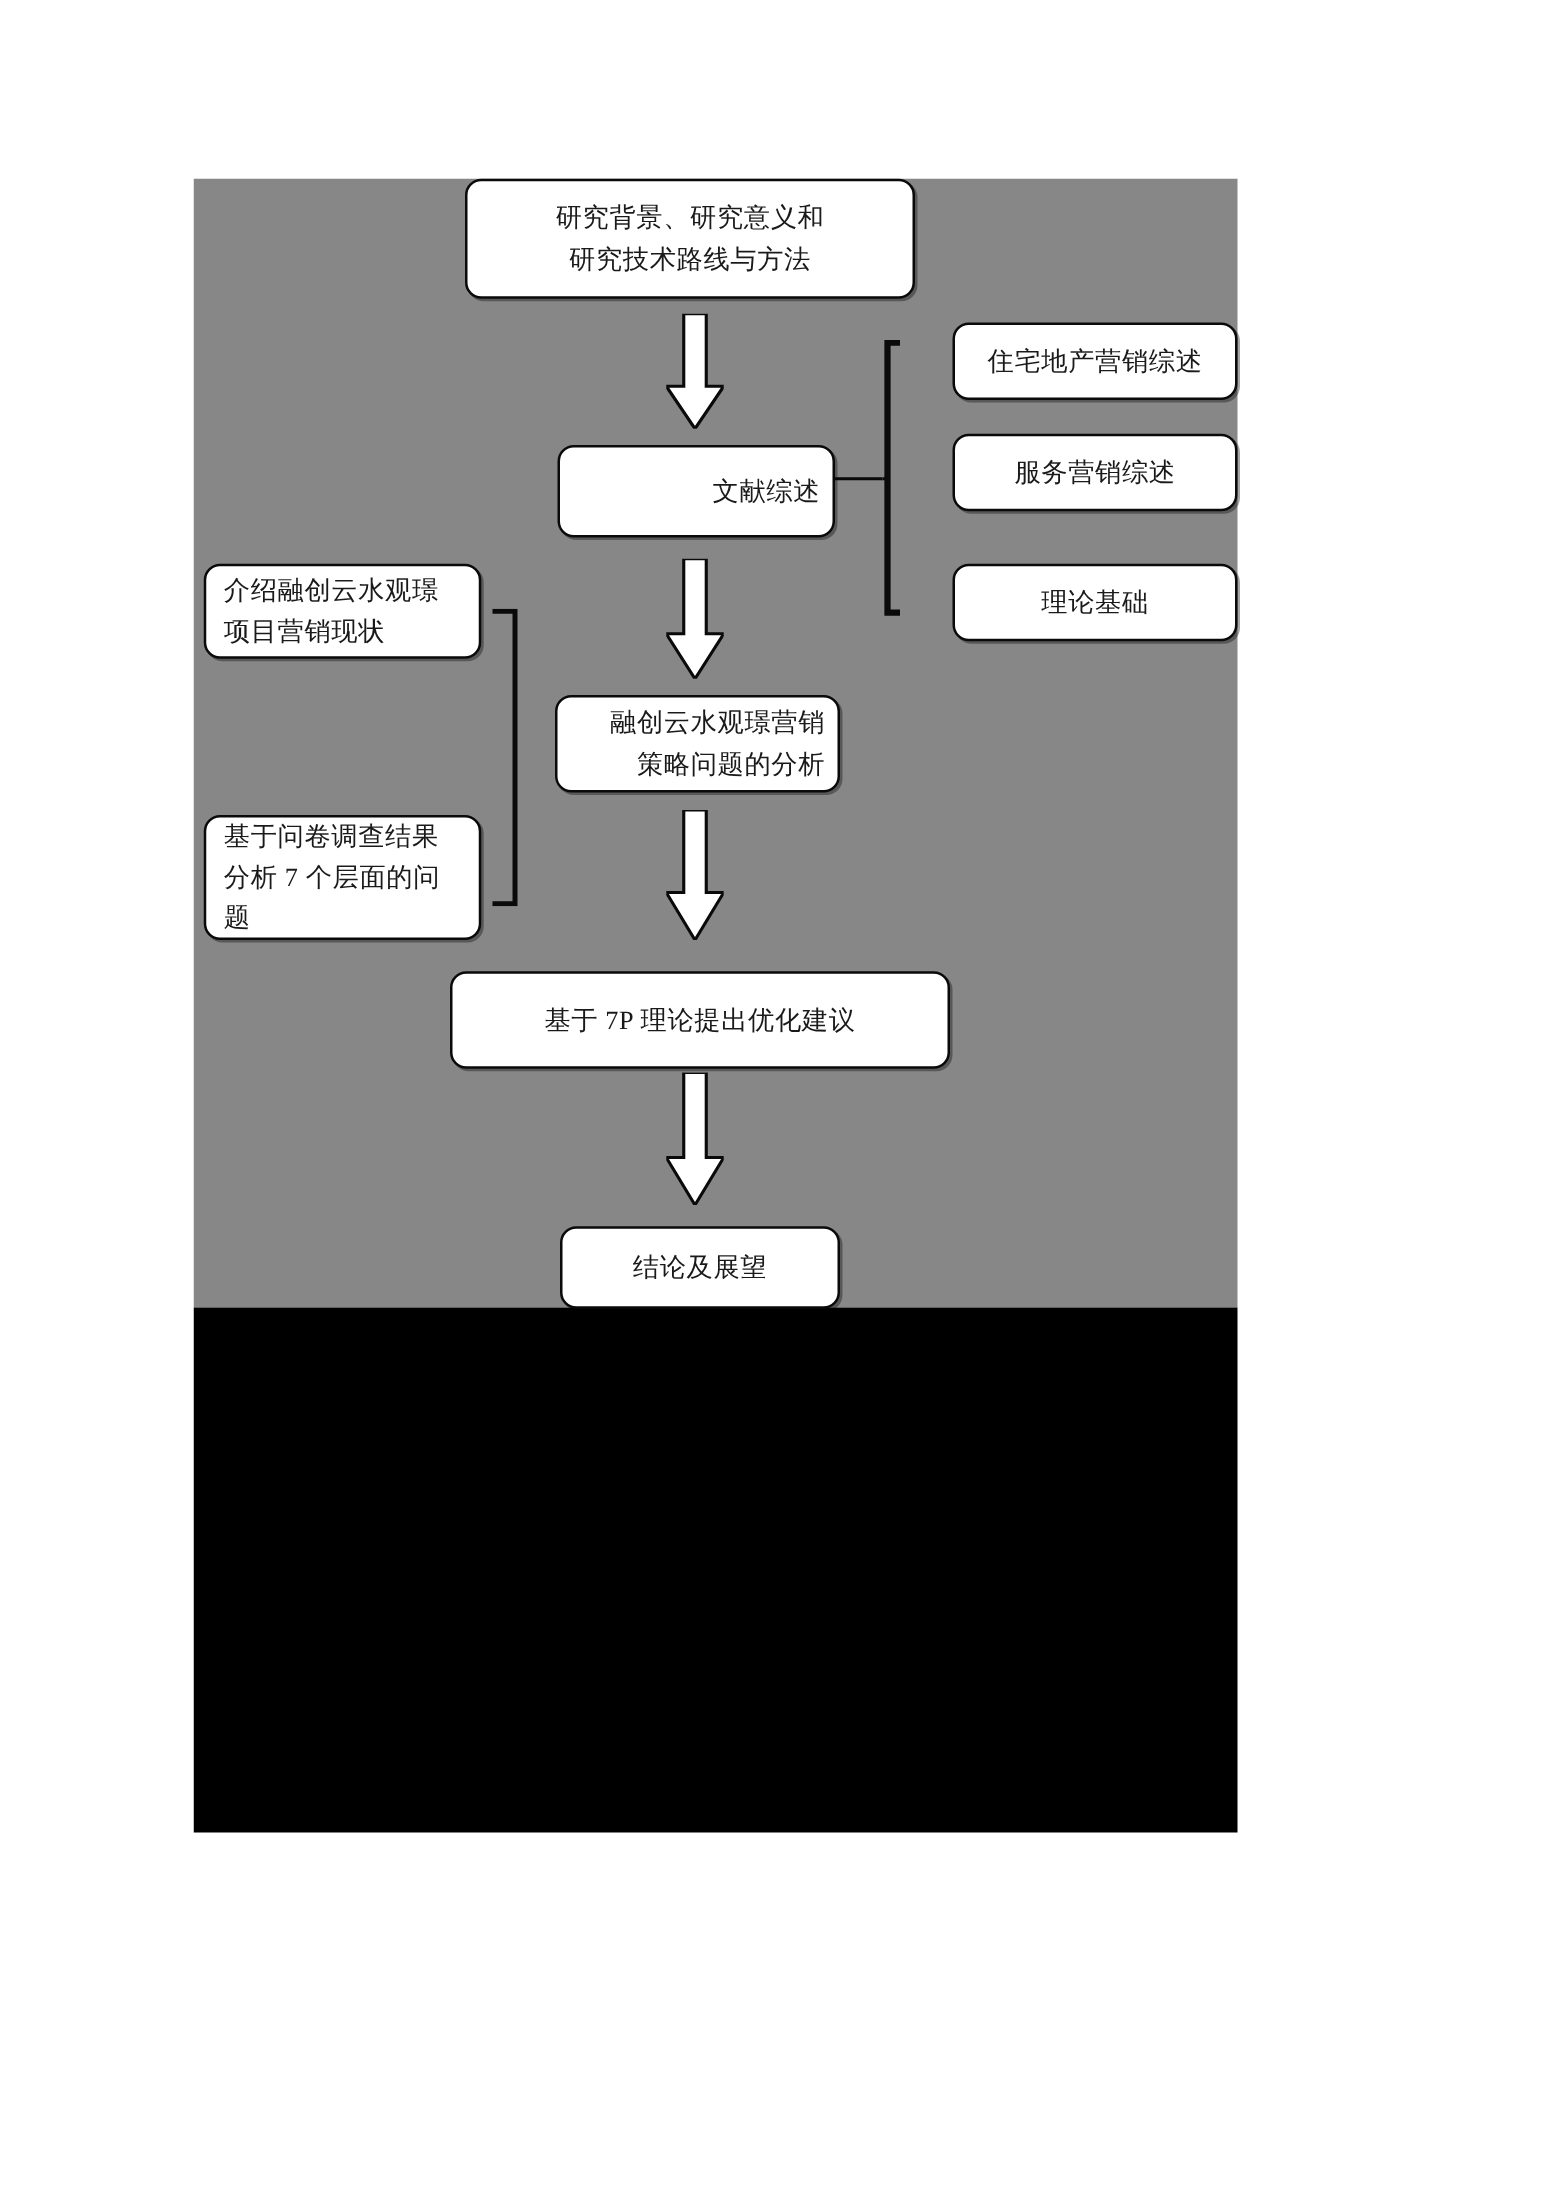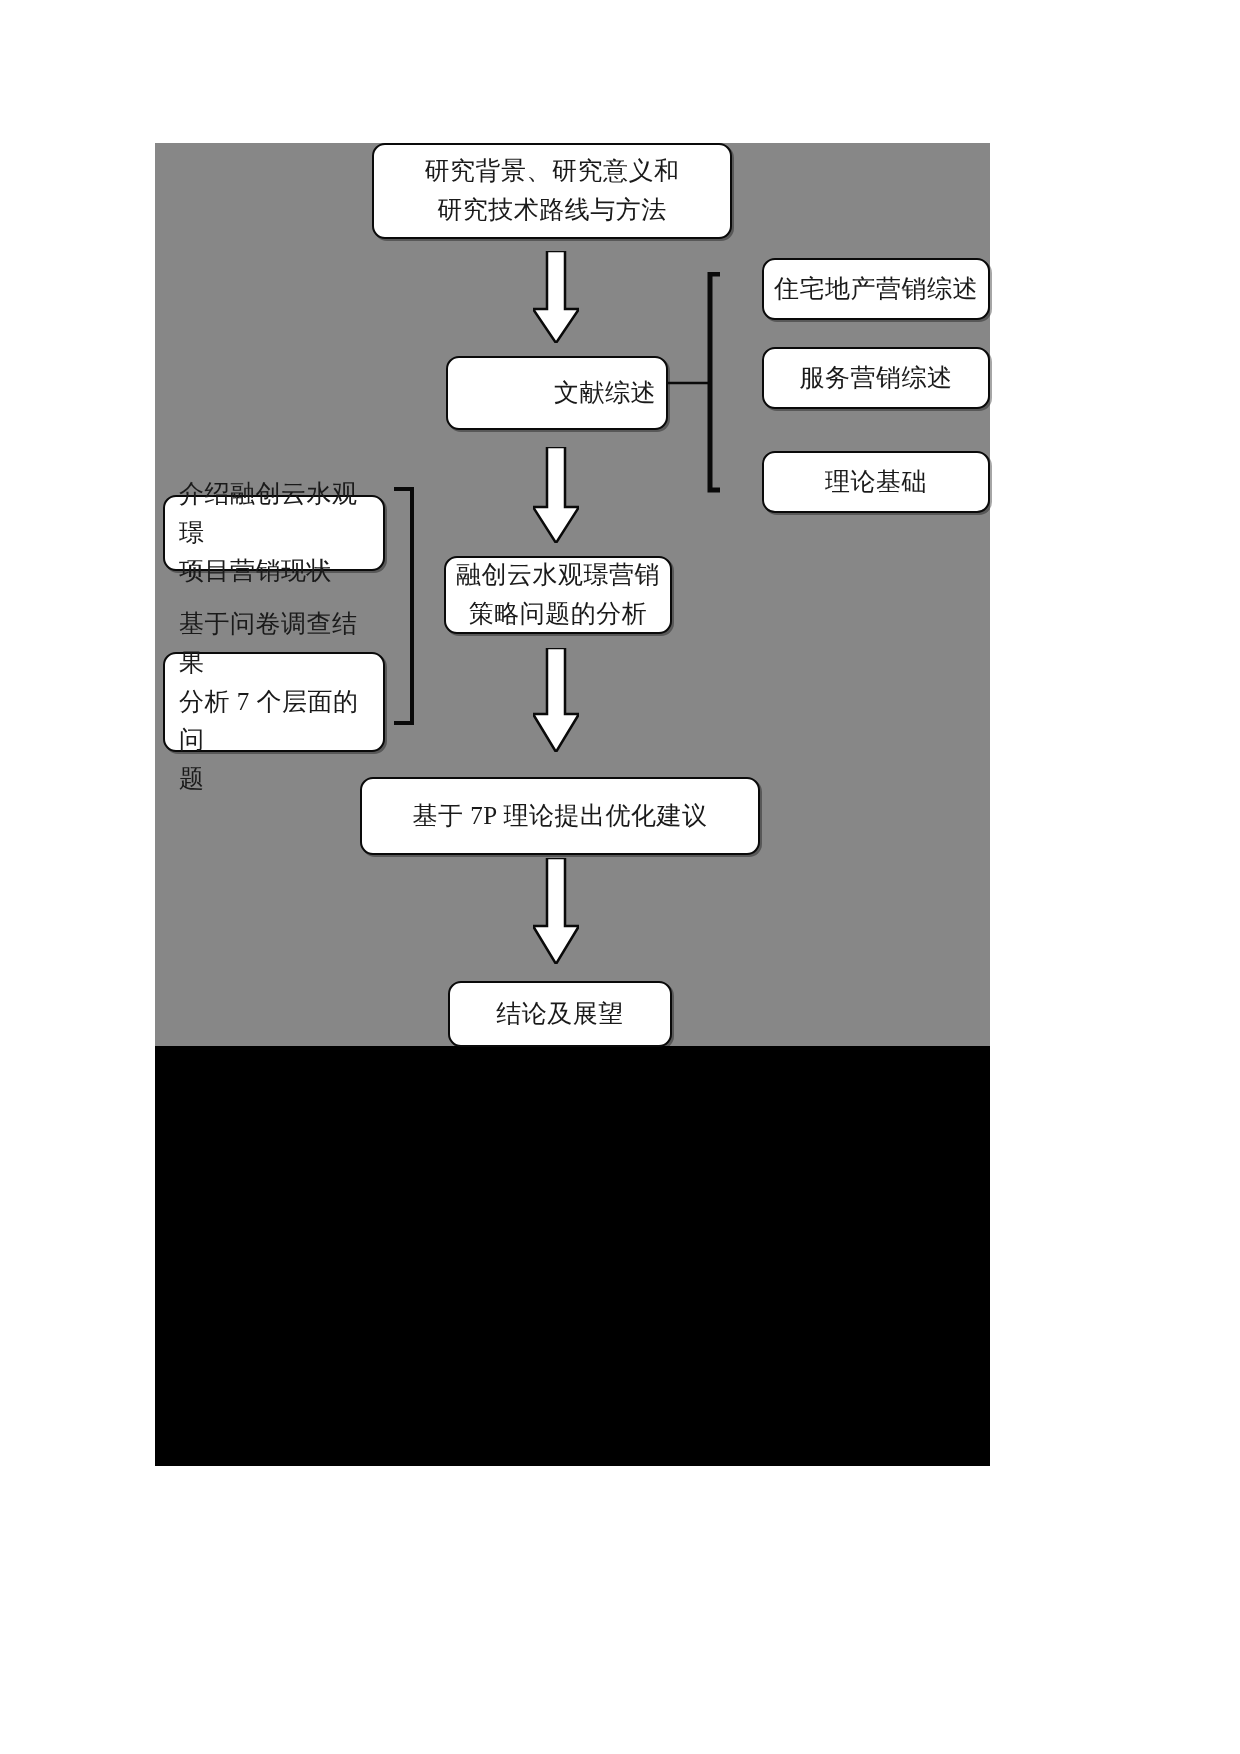--- a/index.html
+++ b/index.html
@@ -49,42 +49,42 @@
     position: absolute;
     background: #ffffff;
     border: 2px solid #0a0a0a;
     border-radius: 13px;
     box-sizing: border-box;
     display: flex;
     align-items: center;
     justify-content: center;
     text-align: center;
     color: #1a1a1a;
-    font-size: 25px;
+    font-size: 21px;
     line-height: 1.55;
     letter-spacing: 0.5px;
     padding: 4px 10px;
     box-shadow: 2px 2px 0 rgba(0,0,0,0.35);
   }
   .node.left-align {
     justify-content: flex-start;
     text-align: left;
     padding-left: 14px;
   }
   .node .txt { white-space: pre-line; display: block; width: 100%; }
 
   
   #node-background   { left: 372px; top: 143px;  width: 360px; height: 96px;  }
   #node-literature   { left: 446px; top: 356px;  width: 222px; height: 74px; text-align: right;  }
   #node-residential  { left: 762px; top: 258px;  width: 228px; height: 62px;  }
   #node-service      { left: 762px; top: 347px;  width: 228px; height: 62px;  }
   #node-theory       { left: 762px; top: 451px;  width: 228px; height: 62px;  }
-  #node-intro        { left: 163px; top: 451px;  width: 222px; height: 76px; margin-top: 44px;  }
+  #node-intro        { left: 163px; top: 451px;  width: 222px; height: 76px;  }
   #node-survey       { left: 163px; top: 652px;  width: 222px; height: 100px; }
-  #node-analysis     { left: 444px; top: 556px;  width: 228px; height: 78px;  }
+  #node-analysis     { left: 444px; top: 556px;  width: 228px; height: 78px; text-align: right;  }
   #node-7p           { left: 360px; top: 766px;  width: 400px; height: 78px; margin-top: 11px;  }
   #node-conclusion   { left: 448px; top: 981px;  width: 224px; height: 66px;  }
 
   
   .arrow-down {
     position: absolute;
     width: 46px;
   }
   .arrow-down svg { display: block; width: 100%; height: 100%; }
   #arrow-1 { left: 533px; top: 251px; height: 92px;  }

